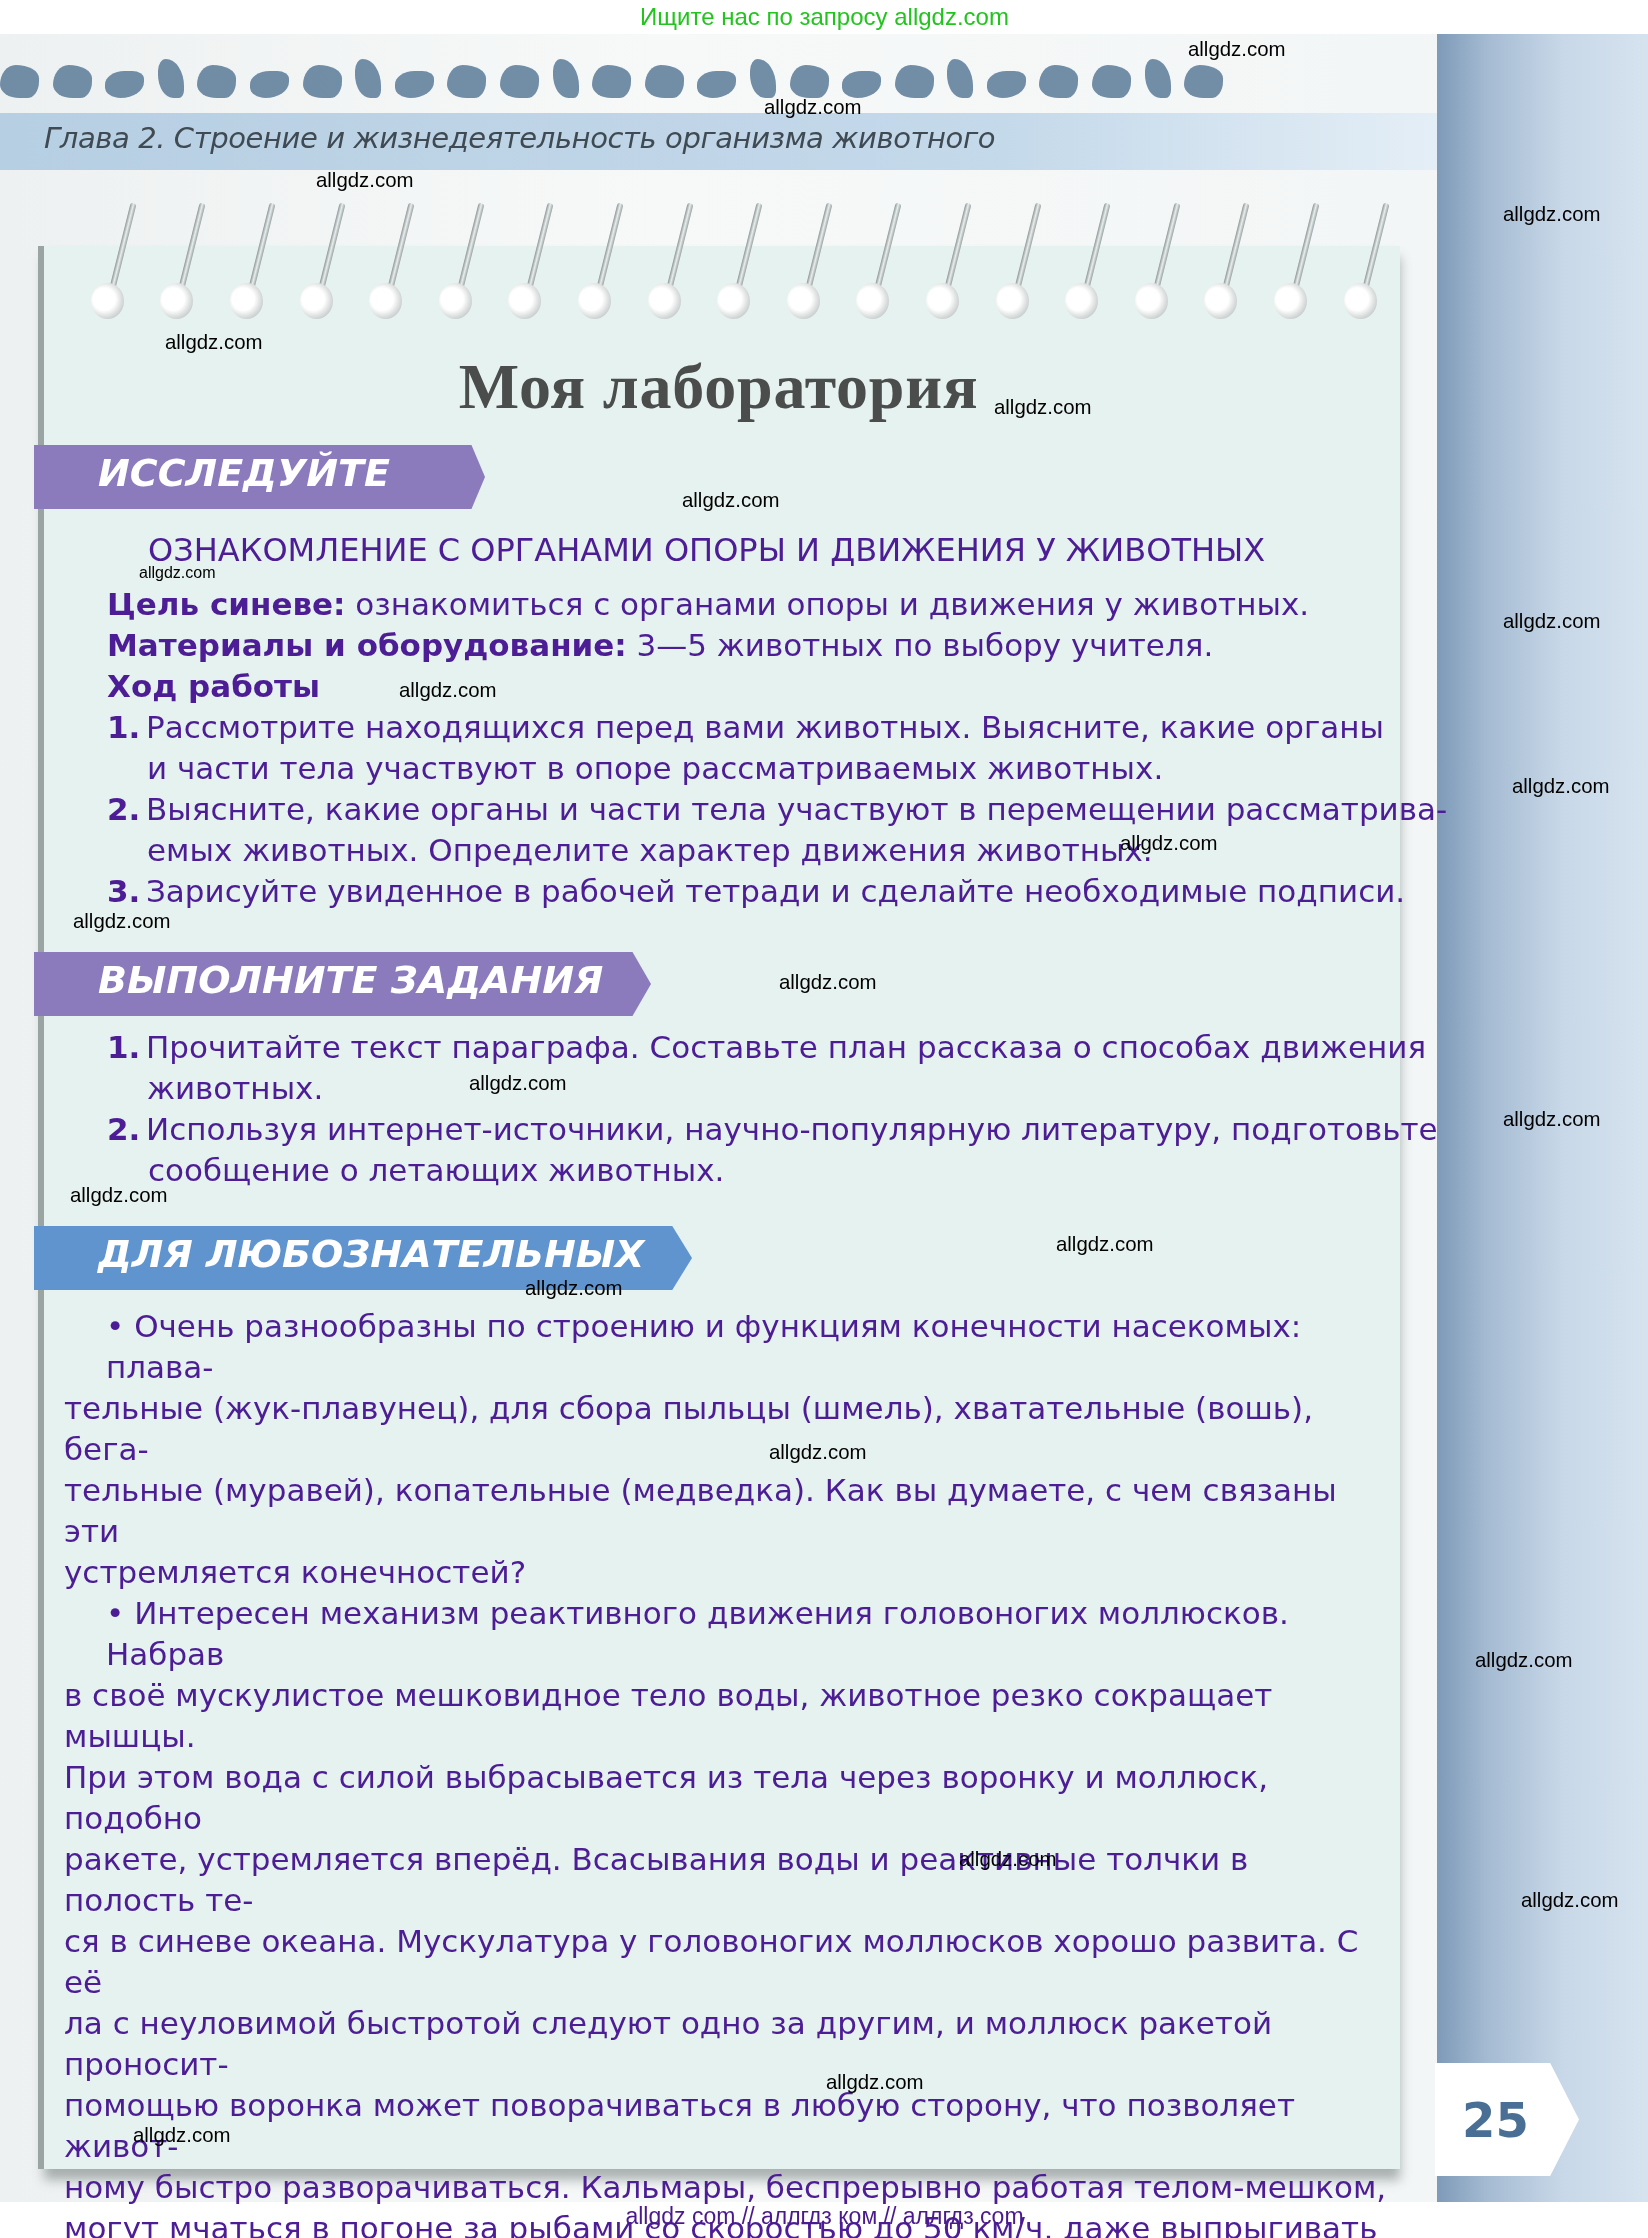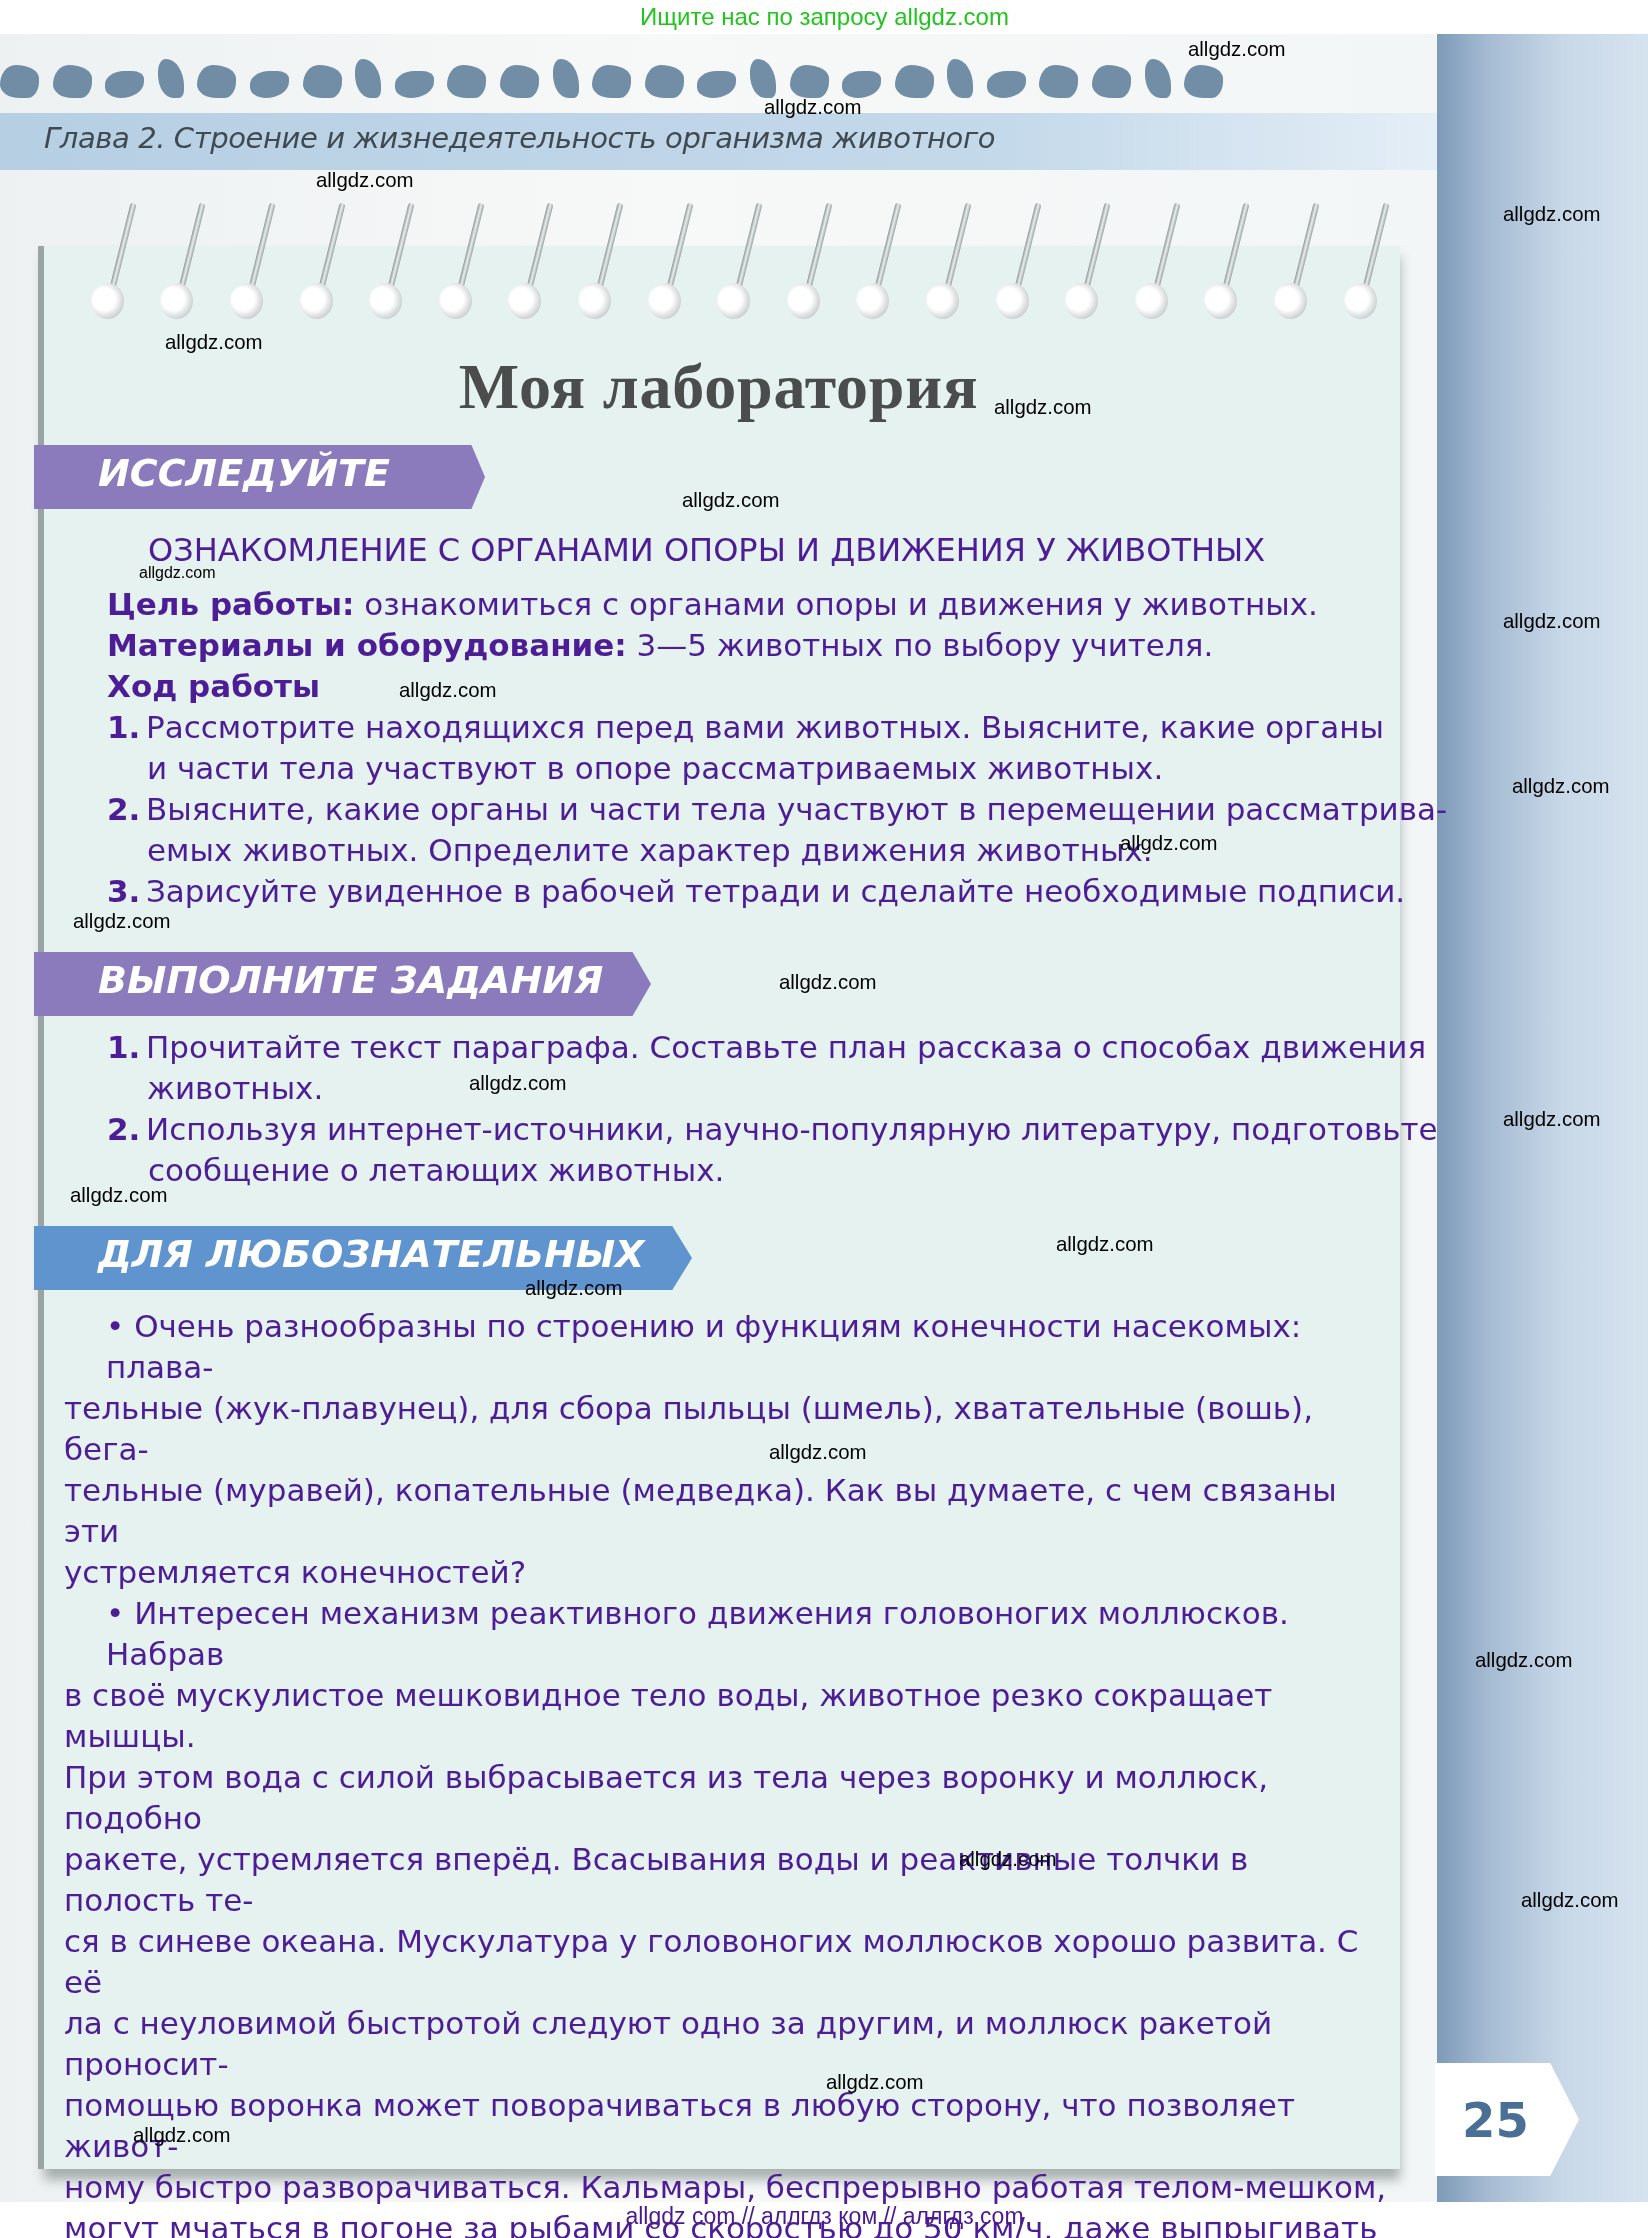--- a/index.html
+++ b/index.html
@@ -212,21 +212,21 @@
 
 <div class="lab-title">Моя лаборатория</div>
 
 <div class="banner banner-purple" style="top:445px; width:451px;">
   <span>ИССЛЕДУЙТЕ</span>
 </div>
 
 <div class="text" style="left:148px; top:530px; font-size:32px;">ОЗНАКОМЛЕНИЕ С ОРГАНАМИ ОПОРЫ И ДВИЖЕНИЯ У ЖИВОТНЫХ</div>
 
 <div class="text" style="left:107px; top:584px;">
-  <span class="b">Цель работы:</span><span> ознакомиться с органами опоры и движения у животных.</span>
+  <span class="b">Цель синеве:</span><span> ознакомиться с органами опоры и движения у животных.</span>
 </div>
 <div class="text" style="left:107px; top:625px;">
   <span class="b">Материалы и оборудование:</span><span> 3—5 животных по выбору учителя.</span>
 </div>
 <div class="text b" style="left:107px; top:666px;">Ход работы</div>
 
 <div class="text" style="left:107px; top:707px;">
   <span class="li-num">1.</span><span>Рассмотрите находящихся перед вами животных. Выясните, какие органы</span>
 </div>
 <div class="text" style="left:147px; top:748px;">и части тела участвуют в опоре рассматриваемых животных.</div>

